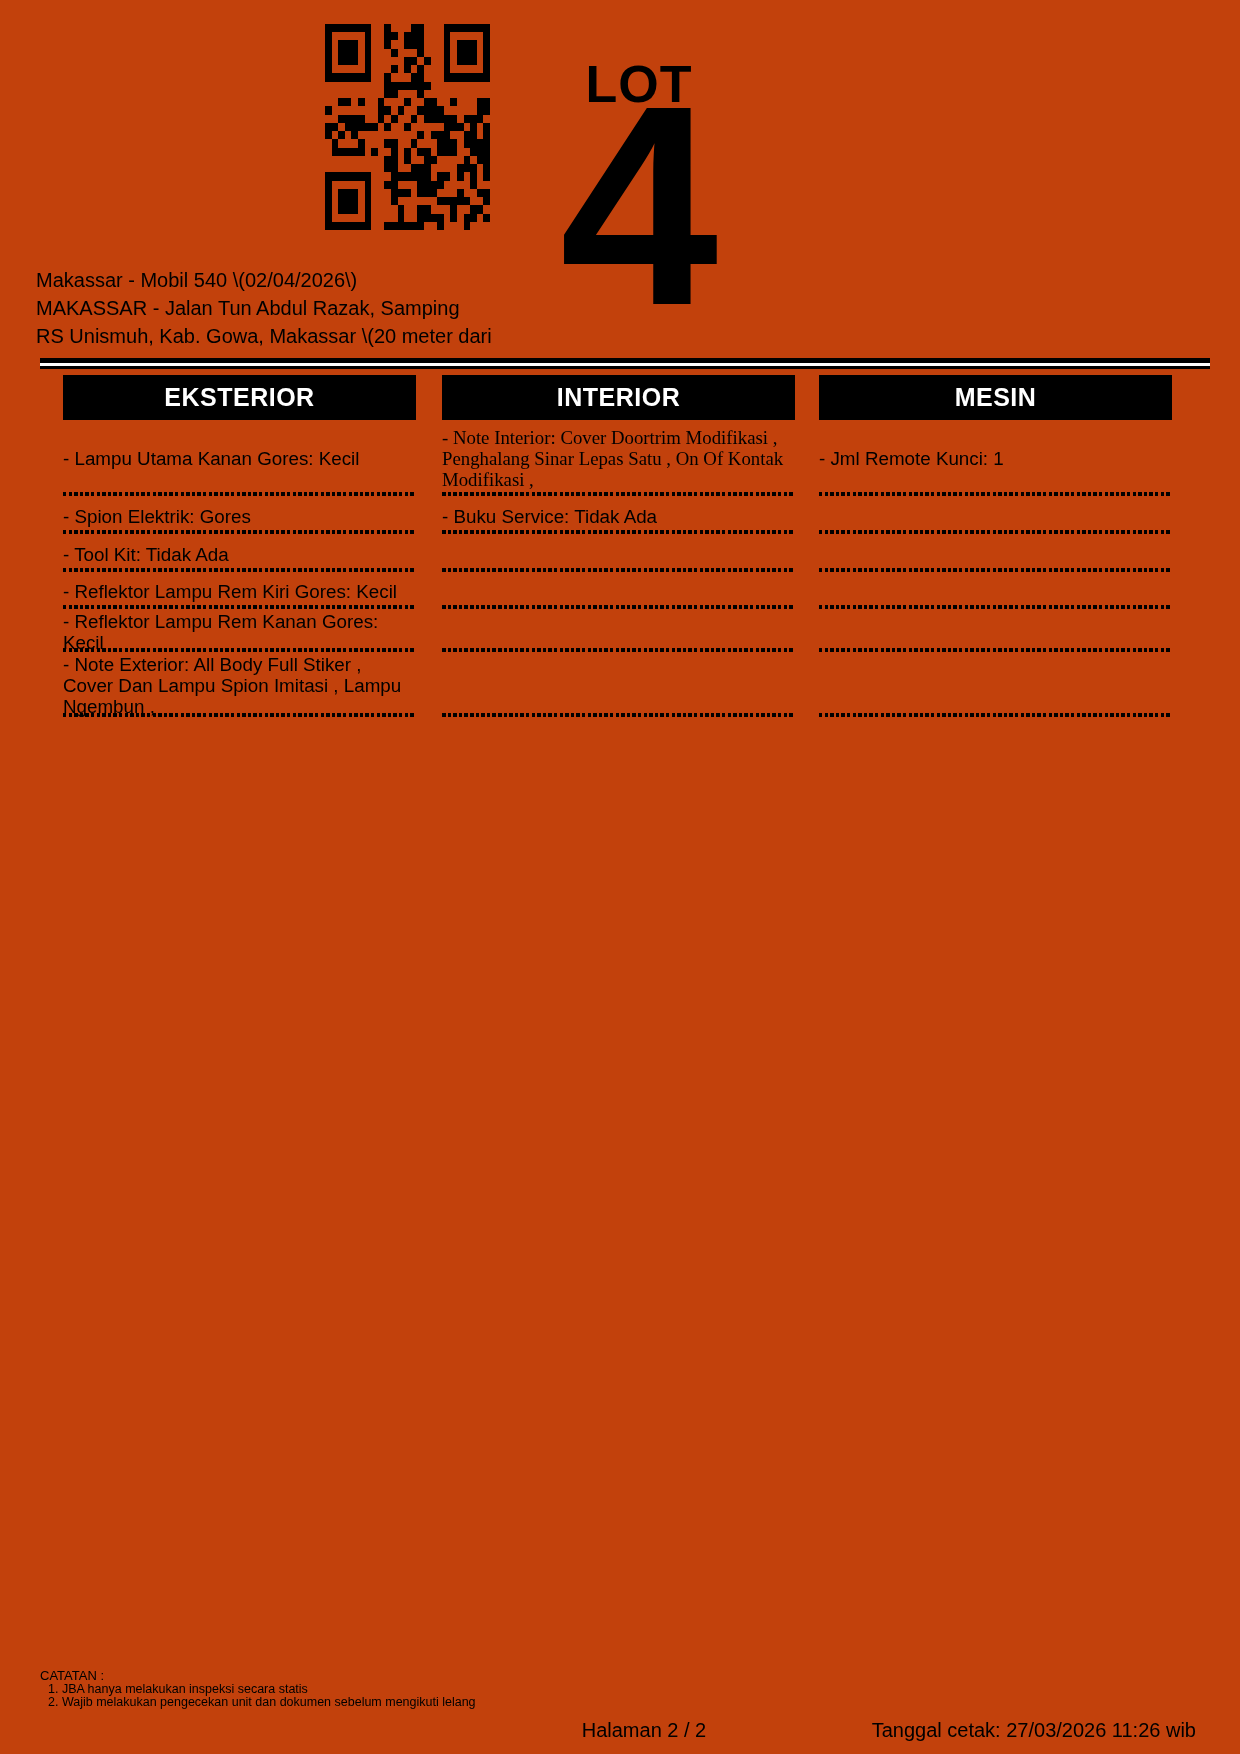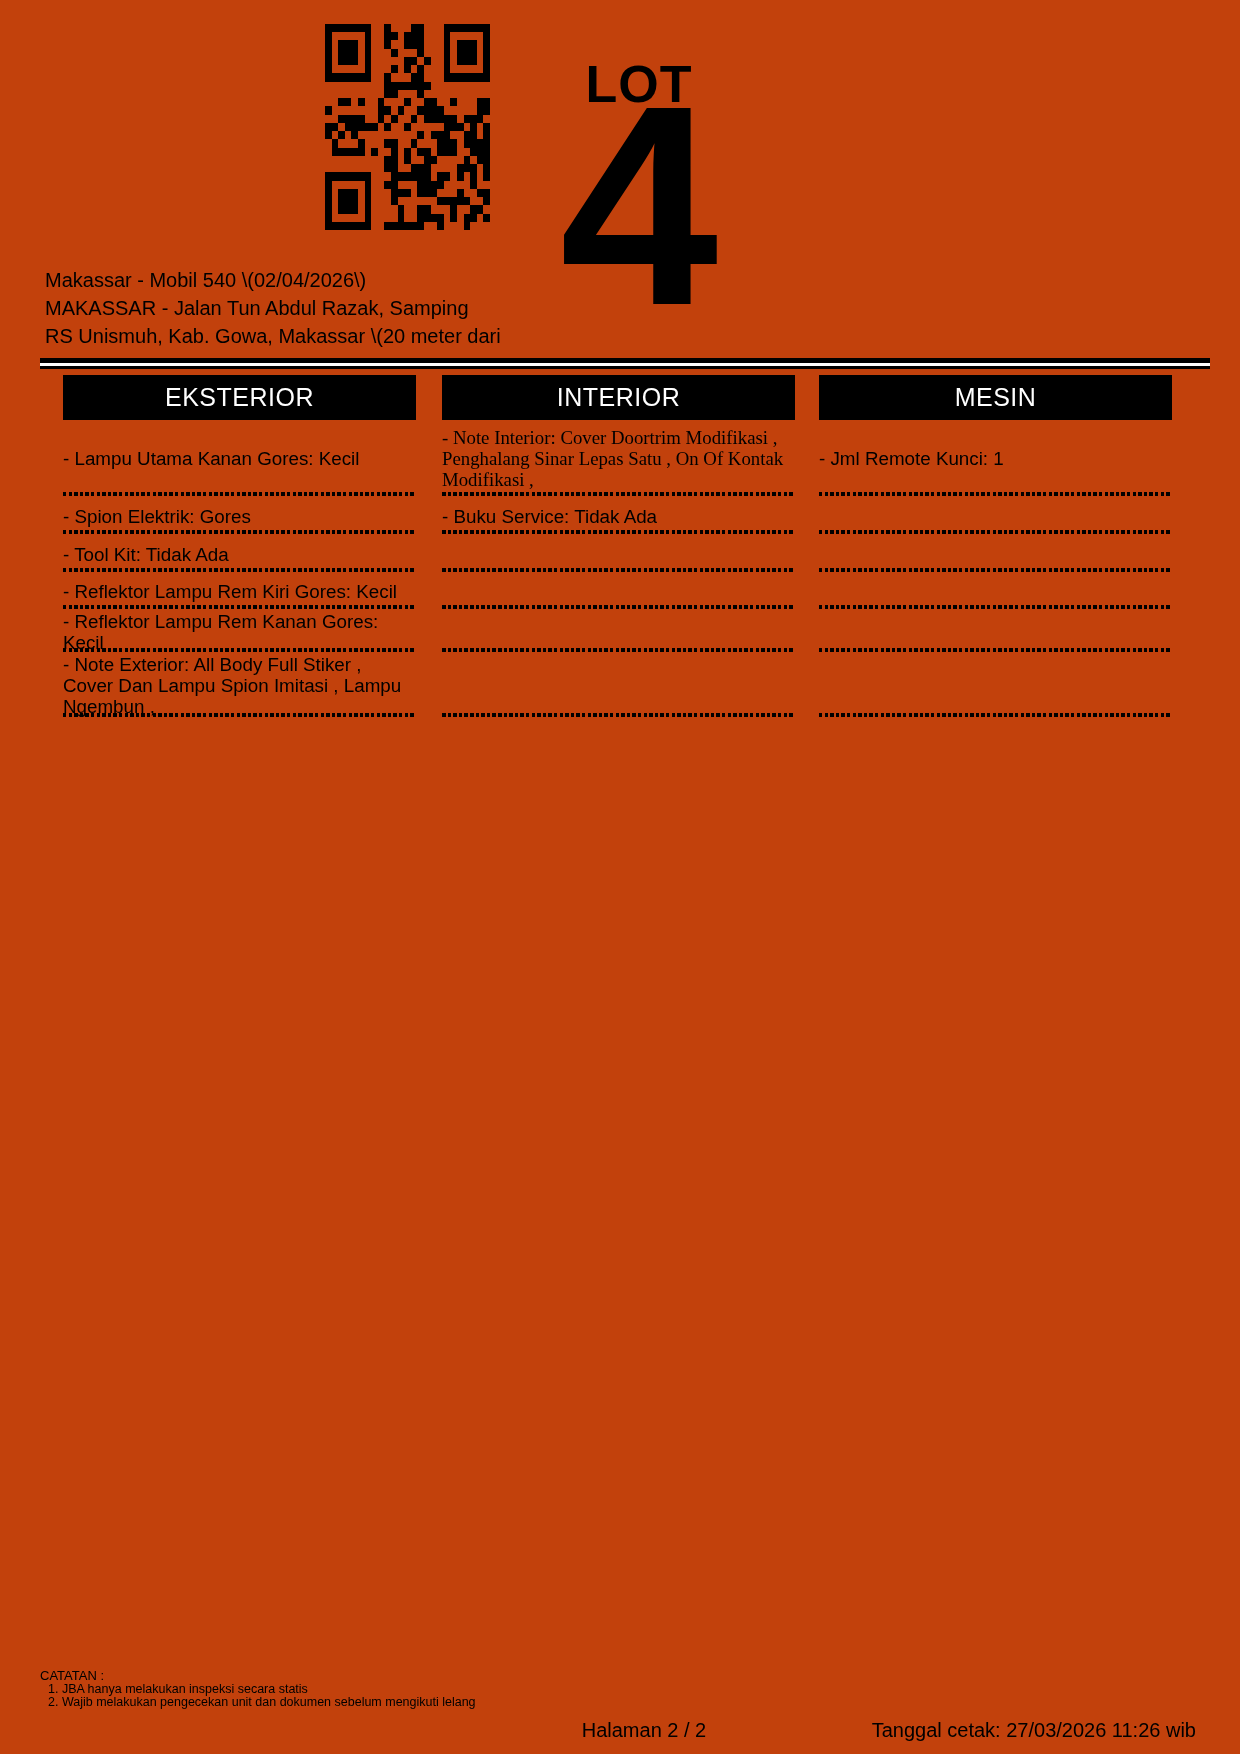--- a/index.html
+++ b/index.html
@@ -11,32 +11,32 @@
   .qr svg{display:block;width:100%;height:100%;}
   .lot-label{
     position:absolute;left:553px;top:58px;width:172px;text-align:center;
     font-size:52px;font-weight:bold;line-height:52px;letter-spacing:1px;
   }
   .lot-number{
     position:absolute;left:553px;top:63px;width:172px;text-align:center;
     font-size:285px;font-weight:bold;line-height:285px;
   }
   .address{
-    position:absolute;left:45px;top:266px;width:520px;
+    position:absolute;left:36px;top:266px;width:520px;
     font-size:20px;line-height:28px;white-space:nowrap;
   }
   .rule{
     position:absolute;left:40px;top:358px;width:1170px;height:3px;
     border-top:5px solid #000;border-bottom:3px solid #000;background:#fff;
   }
   .columns{position:absolute;left:0;top:375px;width:1240px;}
   .col{position:absolute;top:0;width:353px;}
   .col-header{
     height:45px;background:#000;color:#fff;display:flex;align-items:center;justify-content:center;
-    font-size:25px;font-weight:normal;letter-spacing:0.5px;
+    font-size:25px;font-weight:bold;letter-spacing:0.5px;
   }
   .row{
     position:relative;display:flex;align-items:center;
     font-size:18.8px;line-height:21px;
   }
   .row::after{
     content:"";position:absolute;left:0;right:0;bottom:1px;height:4.5px;
     background-image:repeating-linear-gradient(90deg,#000 0 3.5px,transparent 3.5px 5.6px);
   }
   .row span{display:block;width:100%;}

